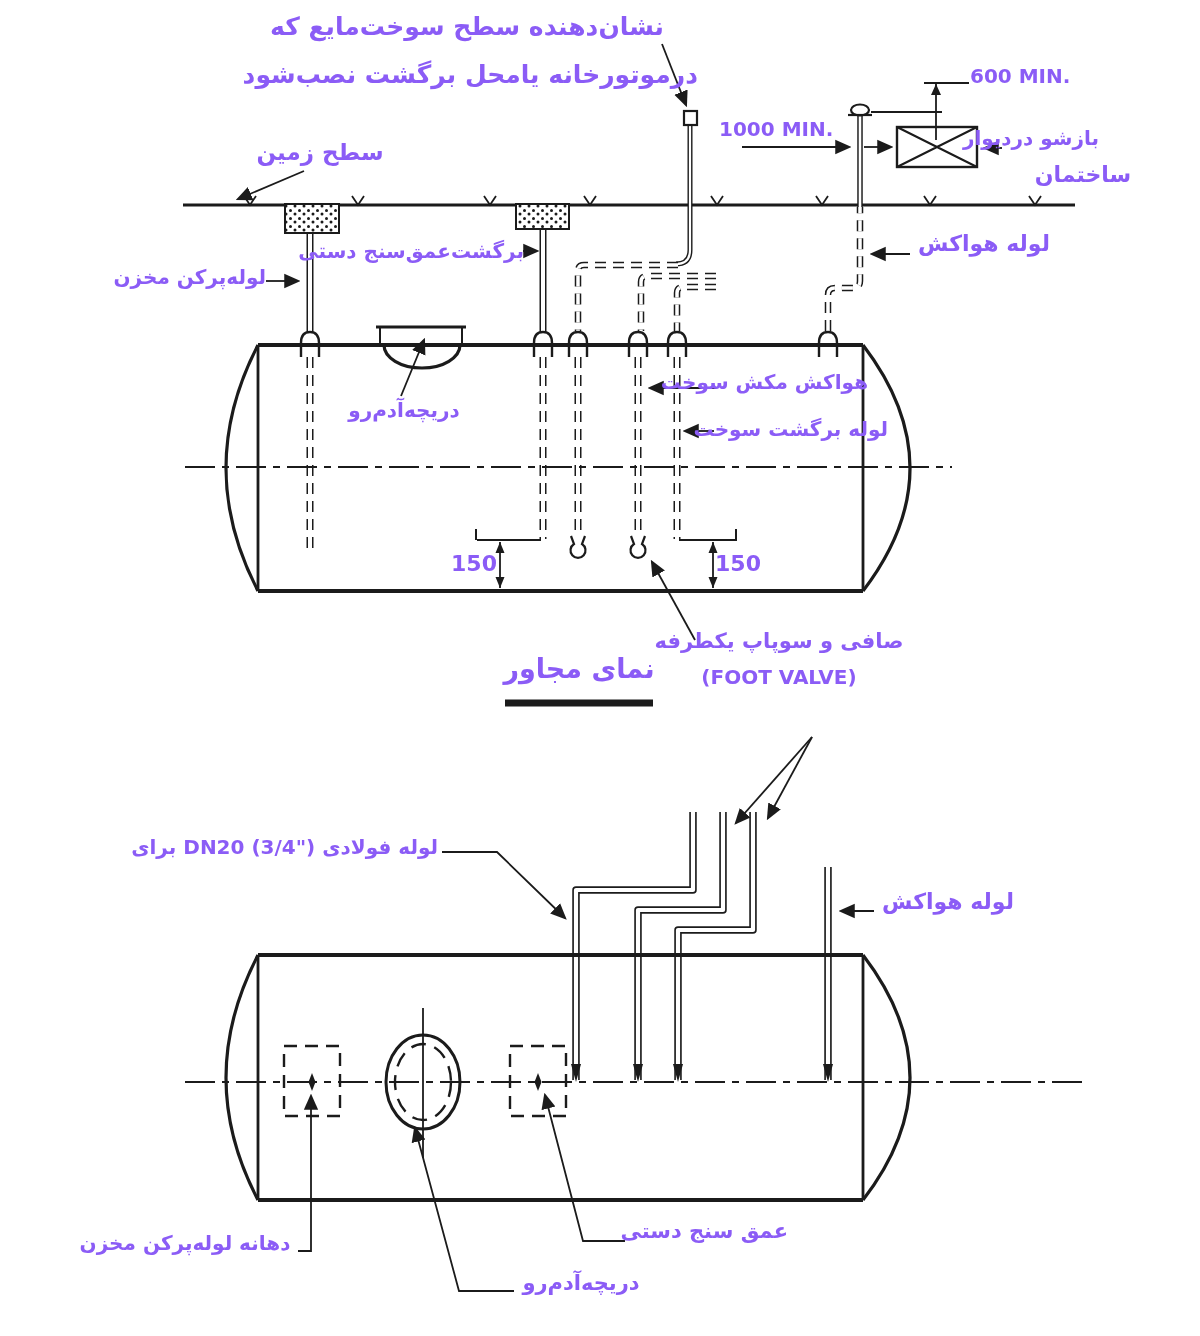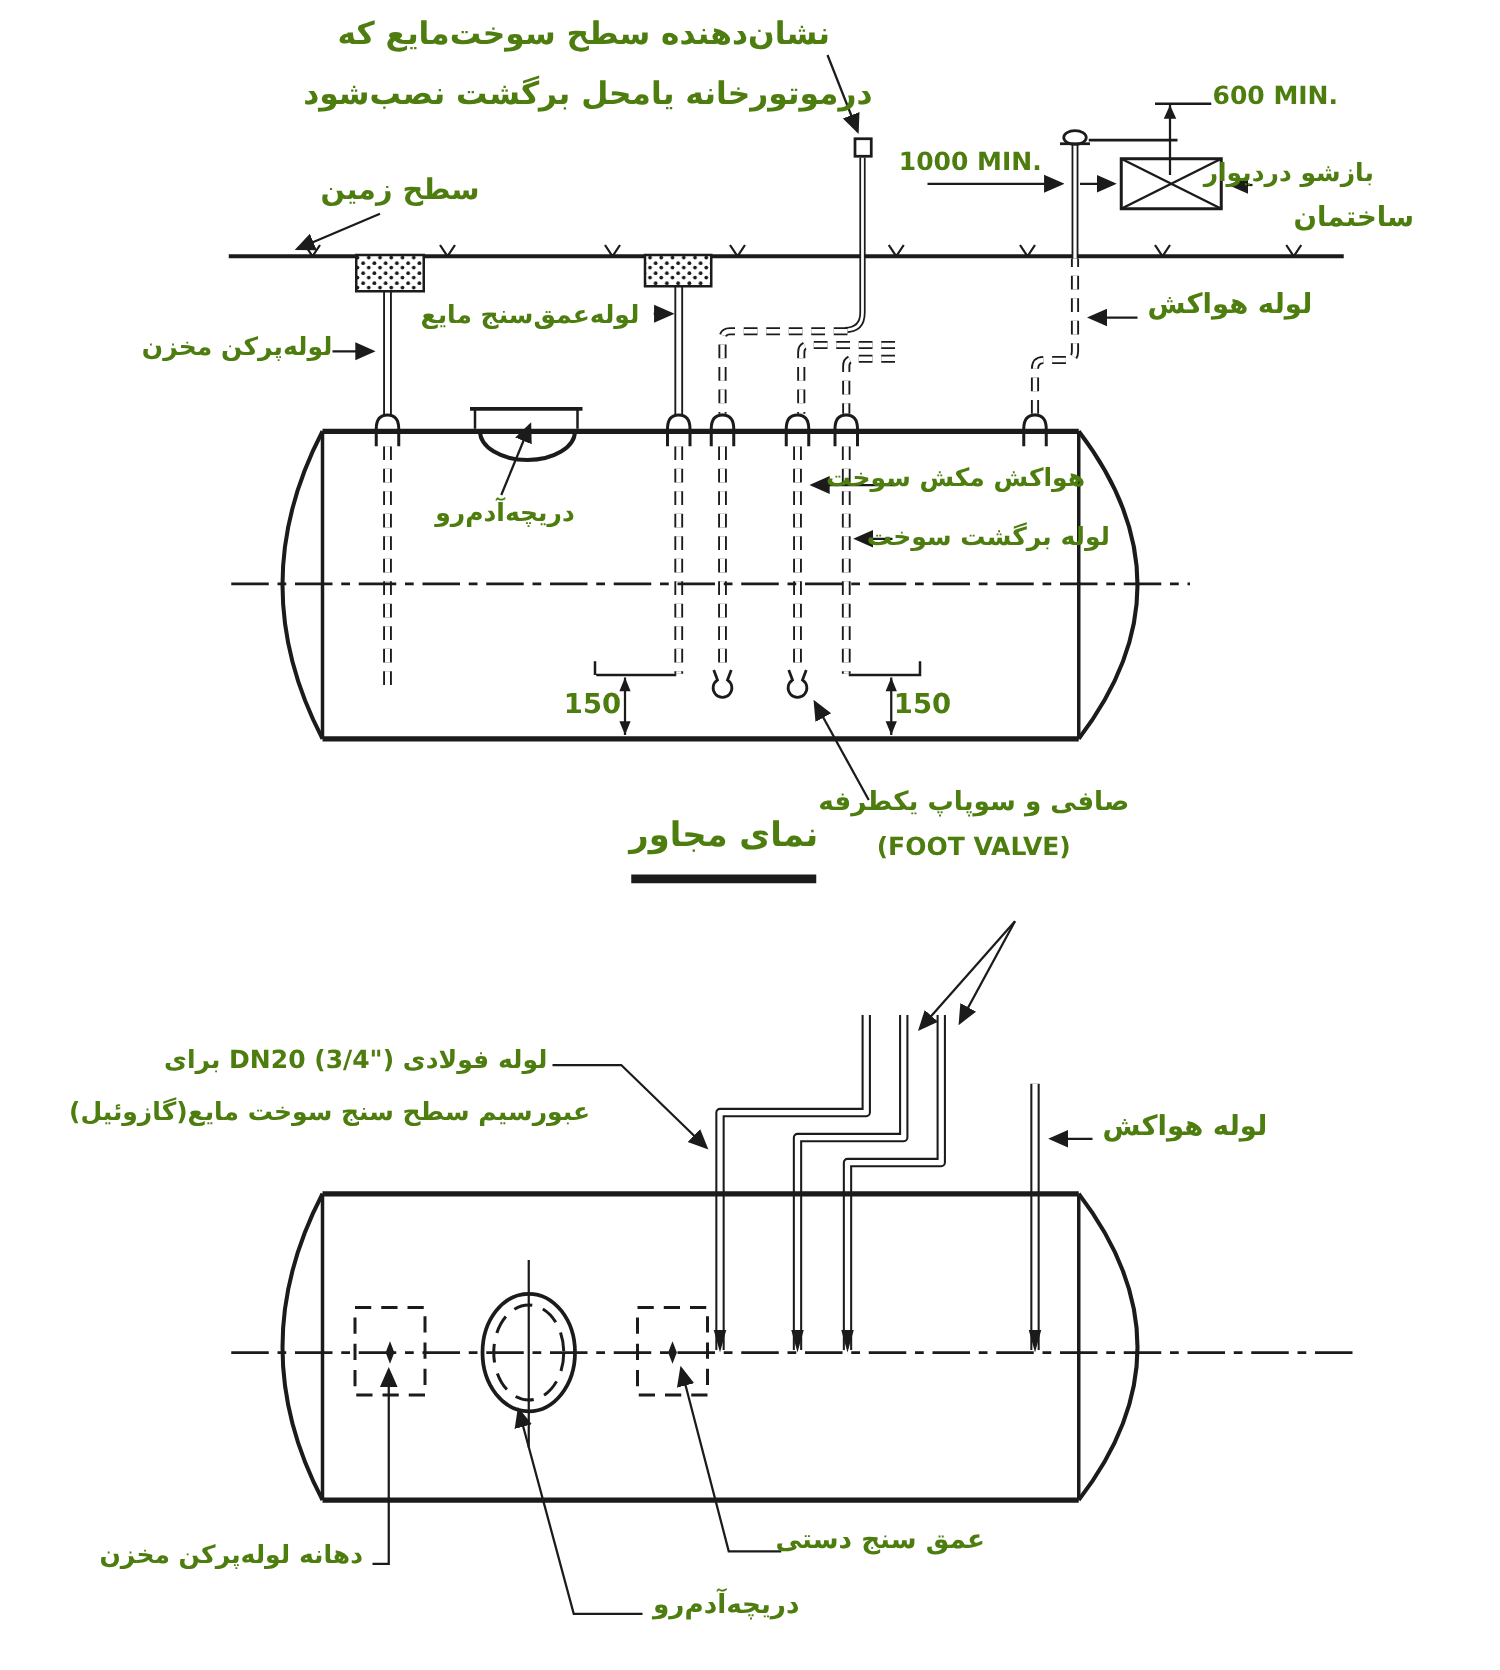--- a/index.html
+++ b/index.html
@@ -1,19 +1,19 @@
 <!DOCTYPE html>
 <html><head>
 <meta charset="utf-8">
 <style>
   html,body{margin:0;padding:0;background:#e8e8e8;}
   #page{position:relative;width:1200px;height:1336px;background:#ffffff;overflow:hidden;
         font-family:"DejaVu Sans",sans-serif;}
   #art{position:absolute;left:0;top:0;width:1200px;height:1336px;}
-  .lbl{position:absolute;font-family:"DejaVu Sans",sans-serif;font-weight:700;color:#4d7c0f;
+  .lbl{position:absolute;font-family:"DejaVu Sans",sans-serif;font-weight:700;color:#8b5cf6;
        direction:rtl;text-align:center;line-height:1.22;white-space:nowrap;}
   .ltr{direction:ltr;}
   .pb{stroke:#1b1b1b;fill:none;stroke-linejoin:round;stroke-linecap:butt;}
   .pw{stroke:#ffffff;fill:none;stroke-linejoin:round;stroke-linecap:butt;}
   .ln{stroke:#1b1b1b;fill:none;stroke-linecap:butt;}
 </style>
 </head>
 <body>
 
 <div id="page">
@@ -207,34 +207,33 @@
 
 <div class="lbl ltr" style="left:970px;top:64px;width:110px;font-size:20px;text-align:left;">600 MIN.</div>
 <div class="lbl ltr" style="left:719px;top:117px;width:105px;font-size:20px;text-align:left;">1000 MIN.</div>
 
 <div class="lbl" style="left:950px;top:126px;width:162px;font-size:20px;text-align:center;">بازشو دردیوار</div>
 <div class="lbl" style="left:1002px;top:162px;width:162px;font-size:22px;">ساختمان</div>
 
 <div class="lbl" style="left:256px;top:138px;width:128px;font-size:23px;">سطح زمین</div>
 
 <div class="lbl" style="left:130px;top:265px;width:136px;font-size:20px;">لوله‌پرکن مخزن</div>
-<div class="lbl" style="left:324px;top:239px;width:200px;font-size:20px;">لوله‌عمق‌سنج مایع</div>
+<div class="lbl" style="left:324px;top:239px;width:200px;font-size:20px;">برگشت‌عمق‌سنج دستی</div>
 <div class="lbl" style="left:914px;top:231px;width:140px;font-size:22px;">لوله هواکش</div>
 <div class="lbl" style="left:336px;top:398px;width:136px;font-size:20px;">دریچه‌آدم‌رو</div>
 <div class="lbl" style="left:712px;top:370px;width:156px;font-size:20px;">هواکش مکش سوخت</div>
 <div class="lbl" style="left:712px;top:417px;width:176px;font-size:20px;">لوله برگشت سوخت</div>
 
 <div class="lbl ltr" style="left:450px;top:551px;width:48px;font-size:22px;">150</div>
 <div class="lbl ltr" style="left:714px;top:551px;width:48px;font-size:22px;">150</div>
 
 <div class="lbl" style="left:648px;top:629px;width:262px;font-size:21px;">صافی و سوپاپ یکطرفه</div>
 <div class="lbl ltr" style="left:648px;top:665px;width:262px;font-size:20px;">(FOOT VALVE)</div>
 
 <div class="lbl" style="left:500px;top:653px;width:158px;font-size:27px;">نمای مجاور</div>
 
 <div class="lbl" style="left:136px;top:835px;width:302px;font-size:20px;">لوله فولادی DN20 (3/4") برای</div>
-<div class="lbl" style="left:102px;top:877px;width:370px;font-size:20px;">عبورسیم سطح سنج سوخت مایع(گازوئیل)</div>
 <div class="lbl" style="left:878px;top:889px;width:140px;font-size:22px;">لوله هواکش</div>
 <div class="lbl" style="left:76px;top:1231px;width:218px;font-size:20px;">دهانه لوله‌پرکن مخزن</div>
 <div class="lbl" style="left:508px;top:1271px;width:146px;font-size:21px;">دریچه‌آدم‌رو</div>
 <div class="lbl" style="left:622px;top:1219px;width:166px;font-size:21px;">عمق سنج دستی</div>
 
 </div>
 
 </body></html>

